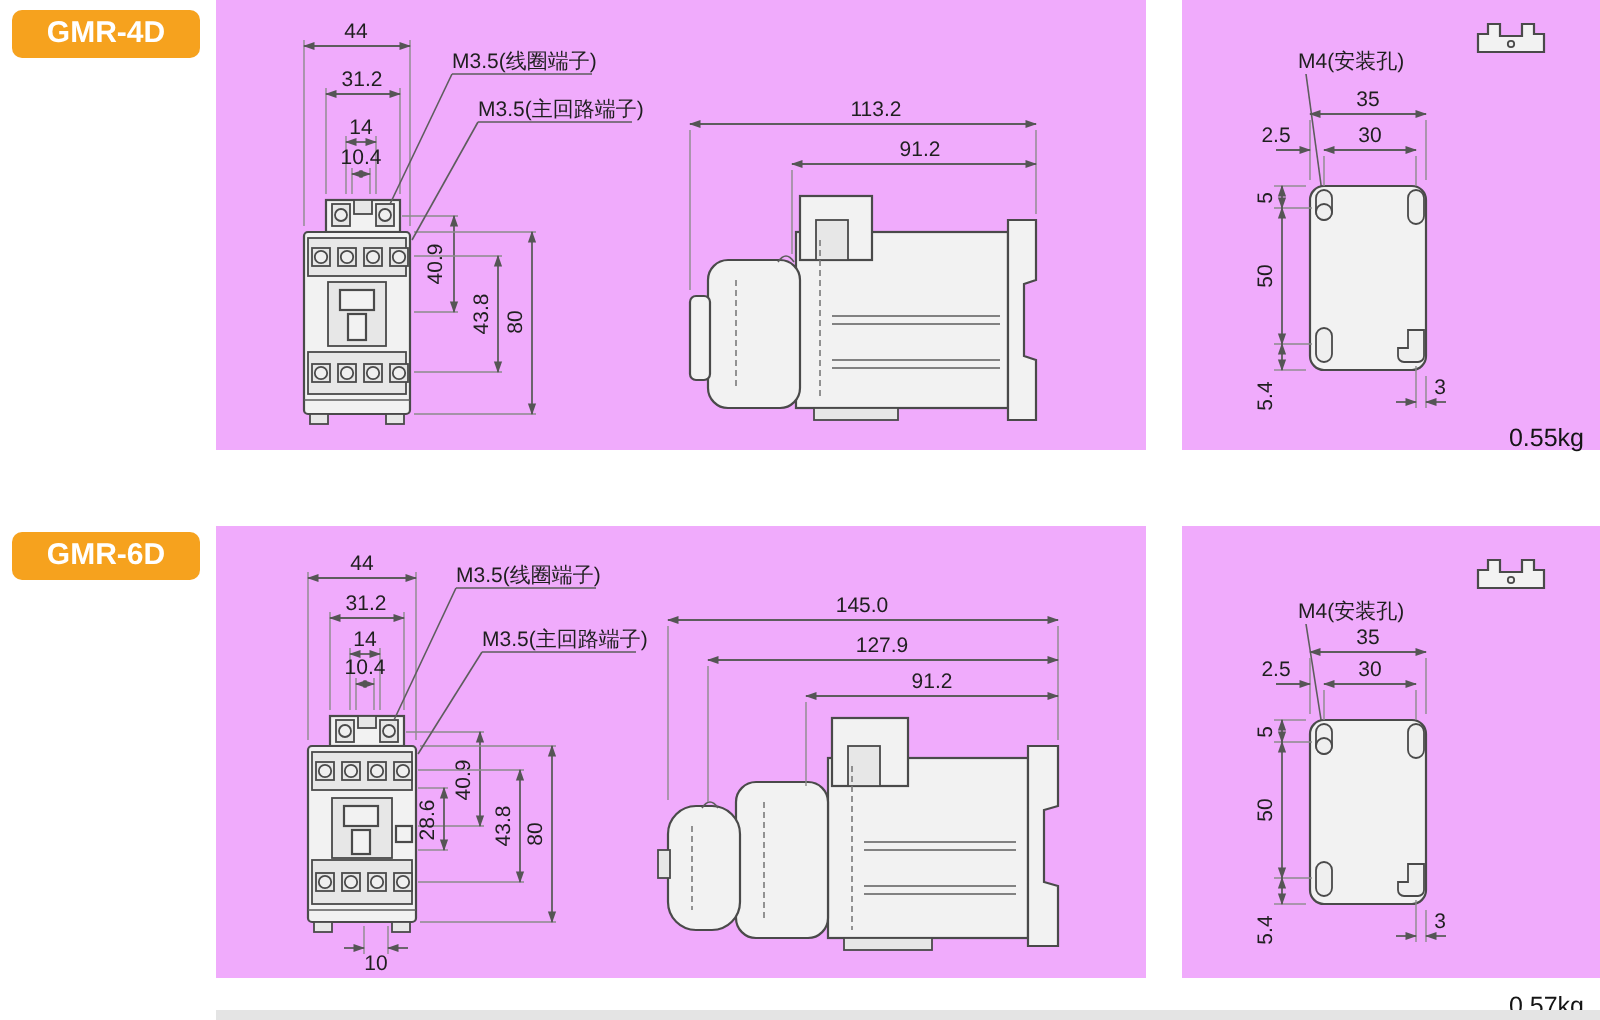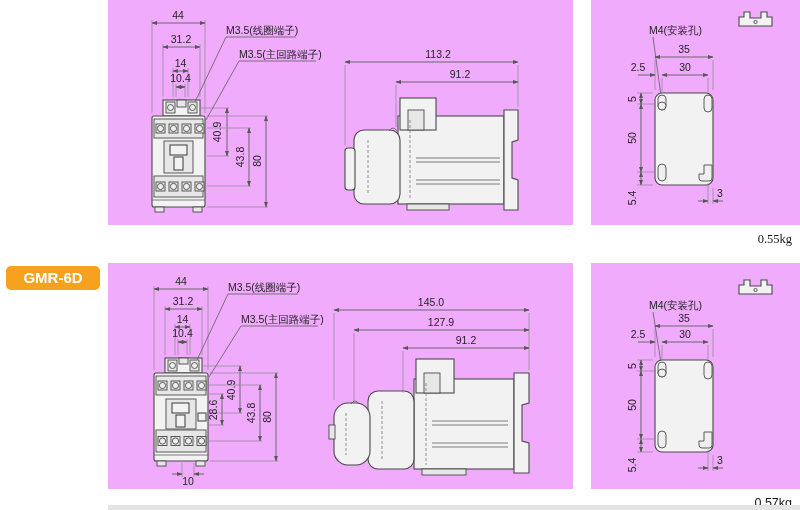--- a/index.html
+++ b/index.html
@@ -8,21 +8,21 @@
   .panel{position:absolute;background:#f0abfc;}
   .p-a1{left:108px;top:0;width:465px;height:225px;}
   .p-b1{left:591px;top:0;width:209px;height:225px;}
   .p-a2{left:108px;top:263px;width:465px;height:226px;}
   .p-b2{left:591px;top:263px;width:209px;height:226px;}
   .panel svg{display:block;width:100%;height:100%;}
   .badge{position:absolute;left:6px;width:94px;height:24px;line-height:24px;text-align:center;
          background:#f6a21e;color:#ffffff;font-weight:bold;font-size:15px;border-radius:5px;}
   .b1{top:5px;} .b2{top:266px;}
   .weight{position:absolute;right:8px;font-size:12.5px;color:#151515;}
-  .w1{top:232px;font-family:Liberation Serif, serif;} .w2{top:496px;}
+  .w1{top:212px;} .w2{top:496px;}
   .bottombar{position:absolute;left:108px;right:0;top:505px;height:5px;background:#e4e4e4;}
   
   .out {stroke:#4a4a4a;stroke-width:1.1;fill:#f2f2f2;}
   .out2{stroke:#4a4a4a;stroke-width:0.9;fill:#e7e7e7;}
   .hole{stroke:#4a4a4a;stroke-width:0.9;fill:#efefef;}
   .thin{stroke:#5d5d5d;stroke-width:0.8;fill:none;}
   .dash{stroke:#7a7a7a;stroke-width:0.8;fill:none;stroke-dasharray:3 2;}
   .dim {stroke:#5d5d5d;stroke-width:0.9;fill:none;}
   .ext {stroke:#8b8b8b;stroke-width:0.7;}
   text.d  {font:10.5px "Liberation Sans",sans-serif;fill:#1f1f1f;text-anchor:middle;}
@@ -41,20 +41,21 @@
       <marker id="aS" viewBox="0 0 10 10" refX="9" refY="5" markerWidth="6.5" markerHeight="6.5" orient="auto-start-reverse">
         <path d="M0,1.5 L10,5 L0,8.5 z" fill="#555"></path>
         </marker>
       <g id="scr">
           <rect class="out2" x="-4.5" y="-4.5" width="9" height="9"></rect>
           <circle class="hole" cx="0" cy="0" r="3.1"></circle>
         </g>
     </defs>
   </svg>
 
+  <div class="badge b1">GMR-4D</div>
 
   <div class="panel p-a1">
     <svg viewBox="0 0 465 225">
 
       <g>
         <rect class="out" x="55" y="100" width="37" height="16"></rect>
         <rect class="out2" x="69" y="100" width="9" height="7"></rect>
         <rect class="out2" x="58" y="102" width="9" height="11"></rect>
           <circle class="hole" cx="62.5" cy="107.5" r="3"></circle>
         <rect class="out2" x="80" y="102" width="9" height="11"></rect>

